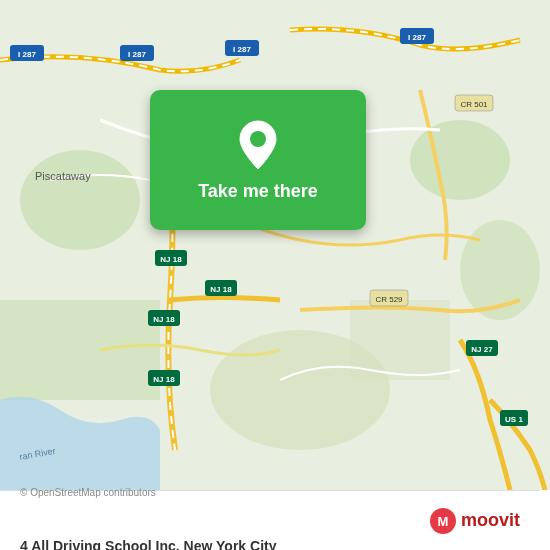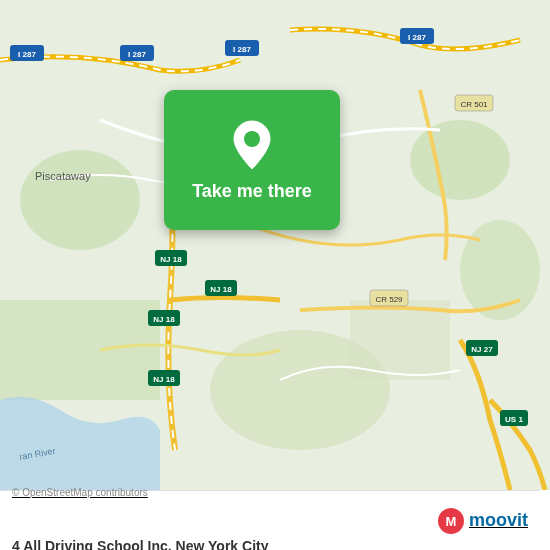--- a/index.html
+++ b/index.html
@@ -16,22 +16,22 @@
       height: 490px;
       position: relative;
       overflow: hidden;
       background-color: #e8f0e0;
     }
 
     
     #popup-card {
       position: absolute;
       top: 90px;
-      left: 164px;
-      width: 176px;
+      left: 150px;
+      width: 216px;
       height: 140px;
       background: #3ab54a;
       border-radius: 10px;
       display: flex;
       flex-direction: column;
       align-items: center;
       justify-content: center;
       box-shadow: 0 4px 12px rgba(0,0,0,0.3);
       z-index: 10;
     }
@@ -51,23 +51,22 @@
 
     
     #bottom-bar {
       width: 540px;
       height: 60px;
       background: #ffffff;
       border-top: 1px solid #ddd;
       display: flex;
       align-items: center;
       justify-content: space-between;
-      padding: 0 12px;
+      padding: 0 20px;
       position: relative;
-      text-decoration: underline;
     }
 
     #attribution {
       font-size: 10px;
       color: #888;
     }
 
     #place-name {
       font-size: 14px;
       font-weight: bold;
@@ -84,21 +83,21 @@
     }
 
     .moovit-icon {
       width: 28px;
       height: 28px;
     }
 
     .moovit-text {
       font-size: 18px;
       font-weight: bold;
-      color: #0369a1;
+      color: #b91c1c;
     }
 
     
     .map-svg {
       position: absolute;
       top: 0; left: 0;
       width: 100%;
       height: 100%;
     }
   </style>

